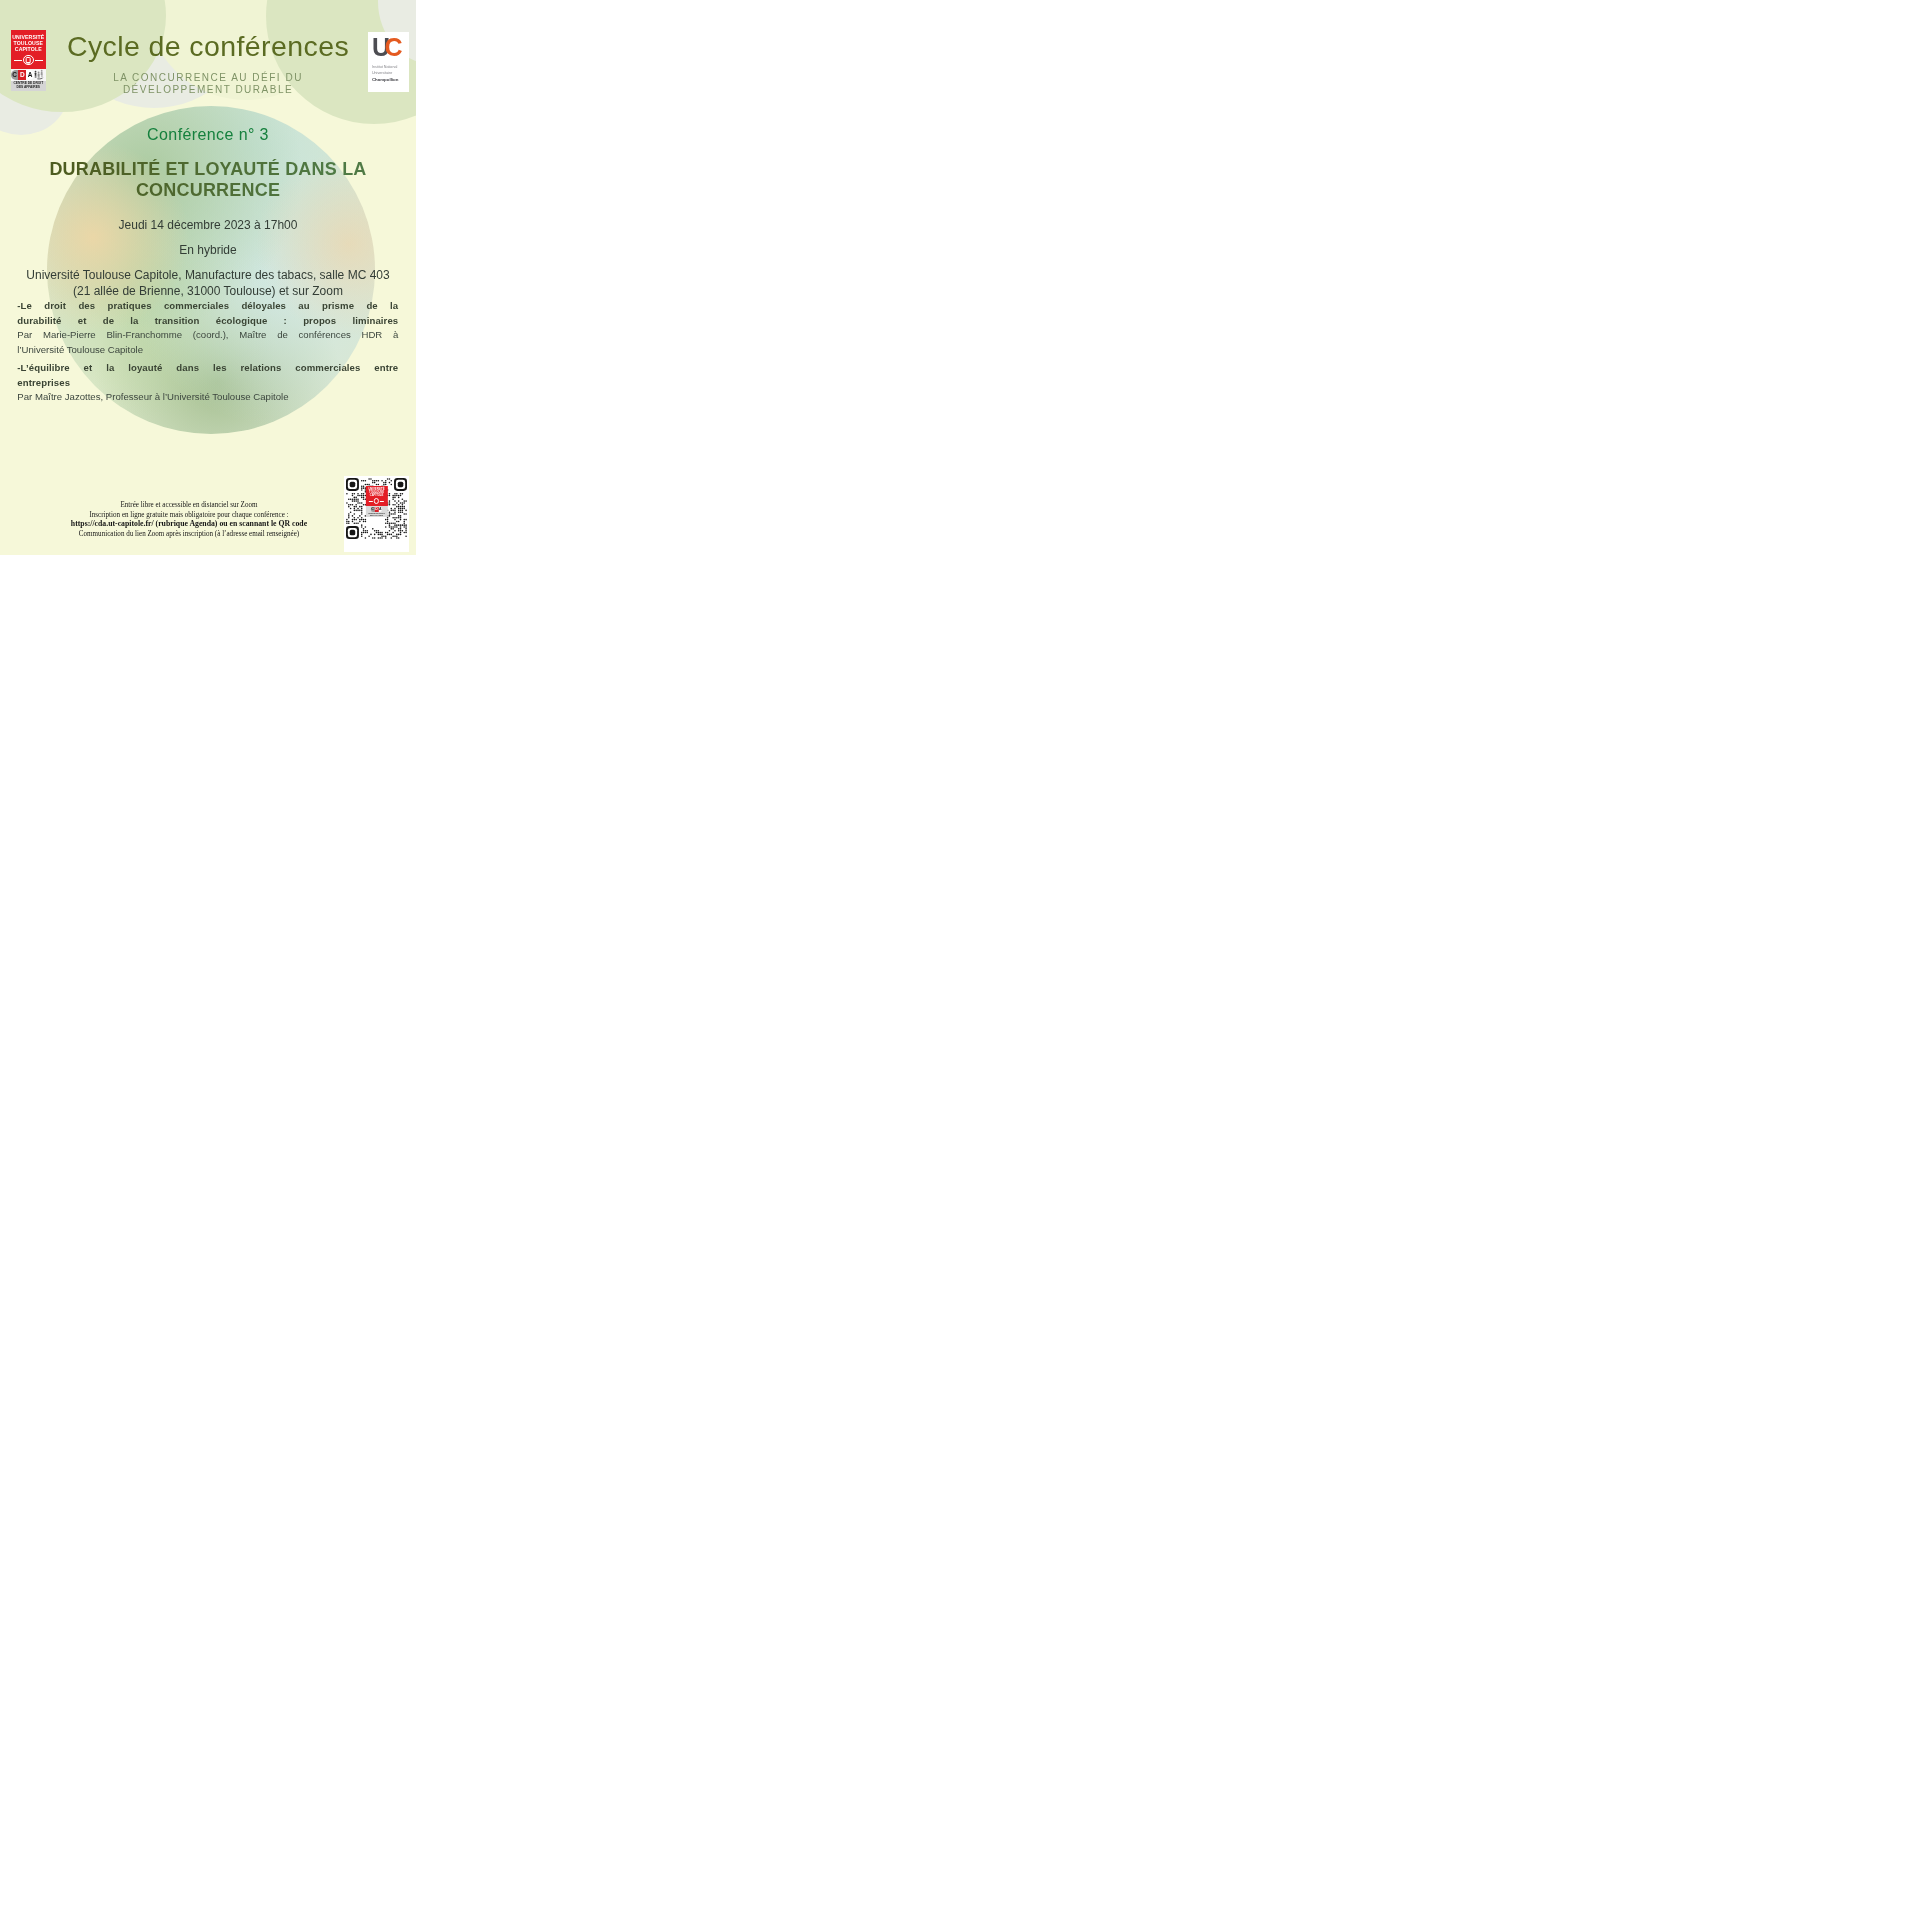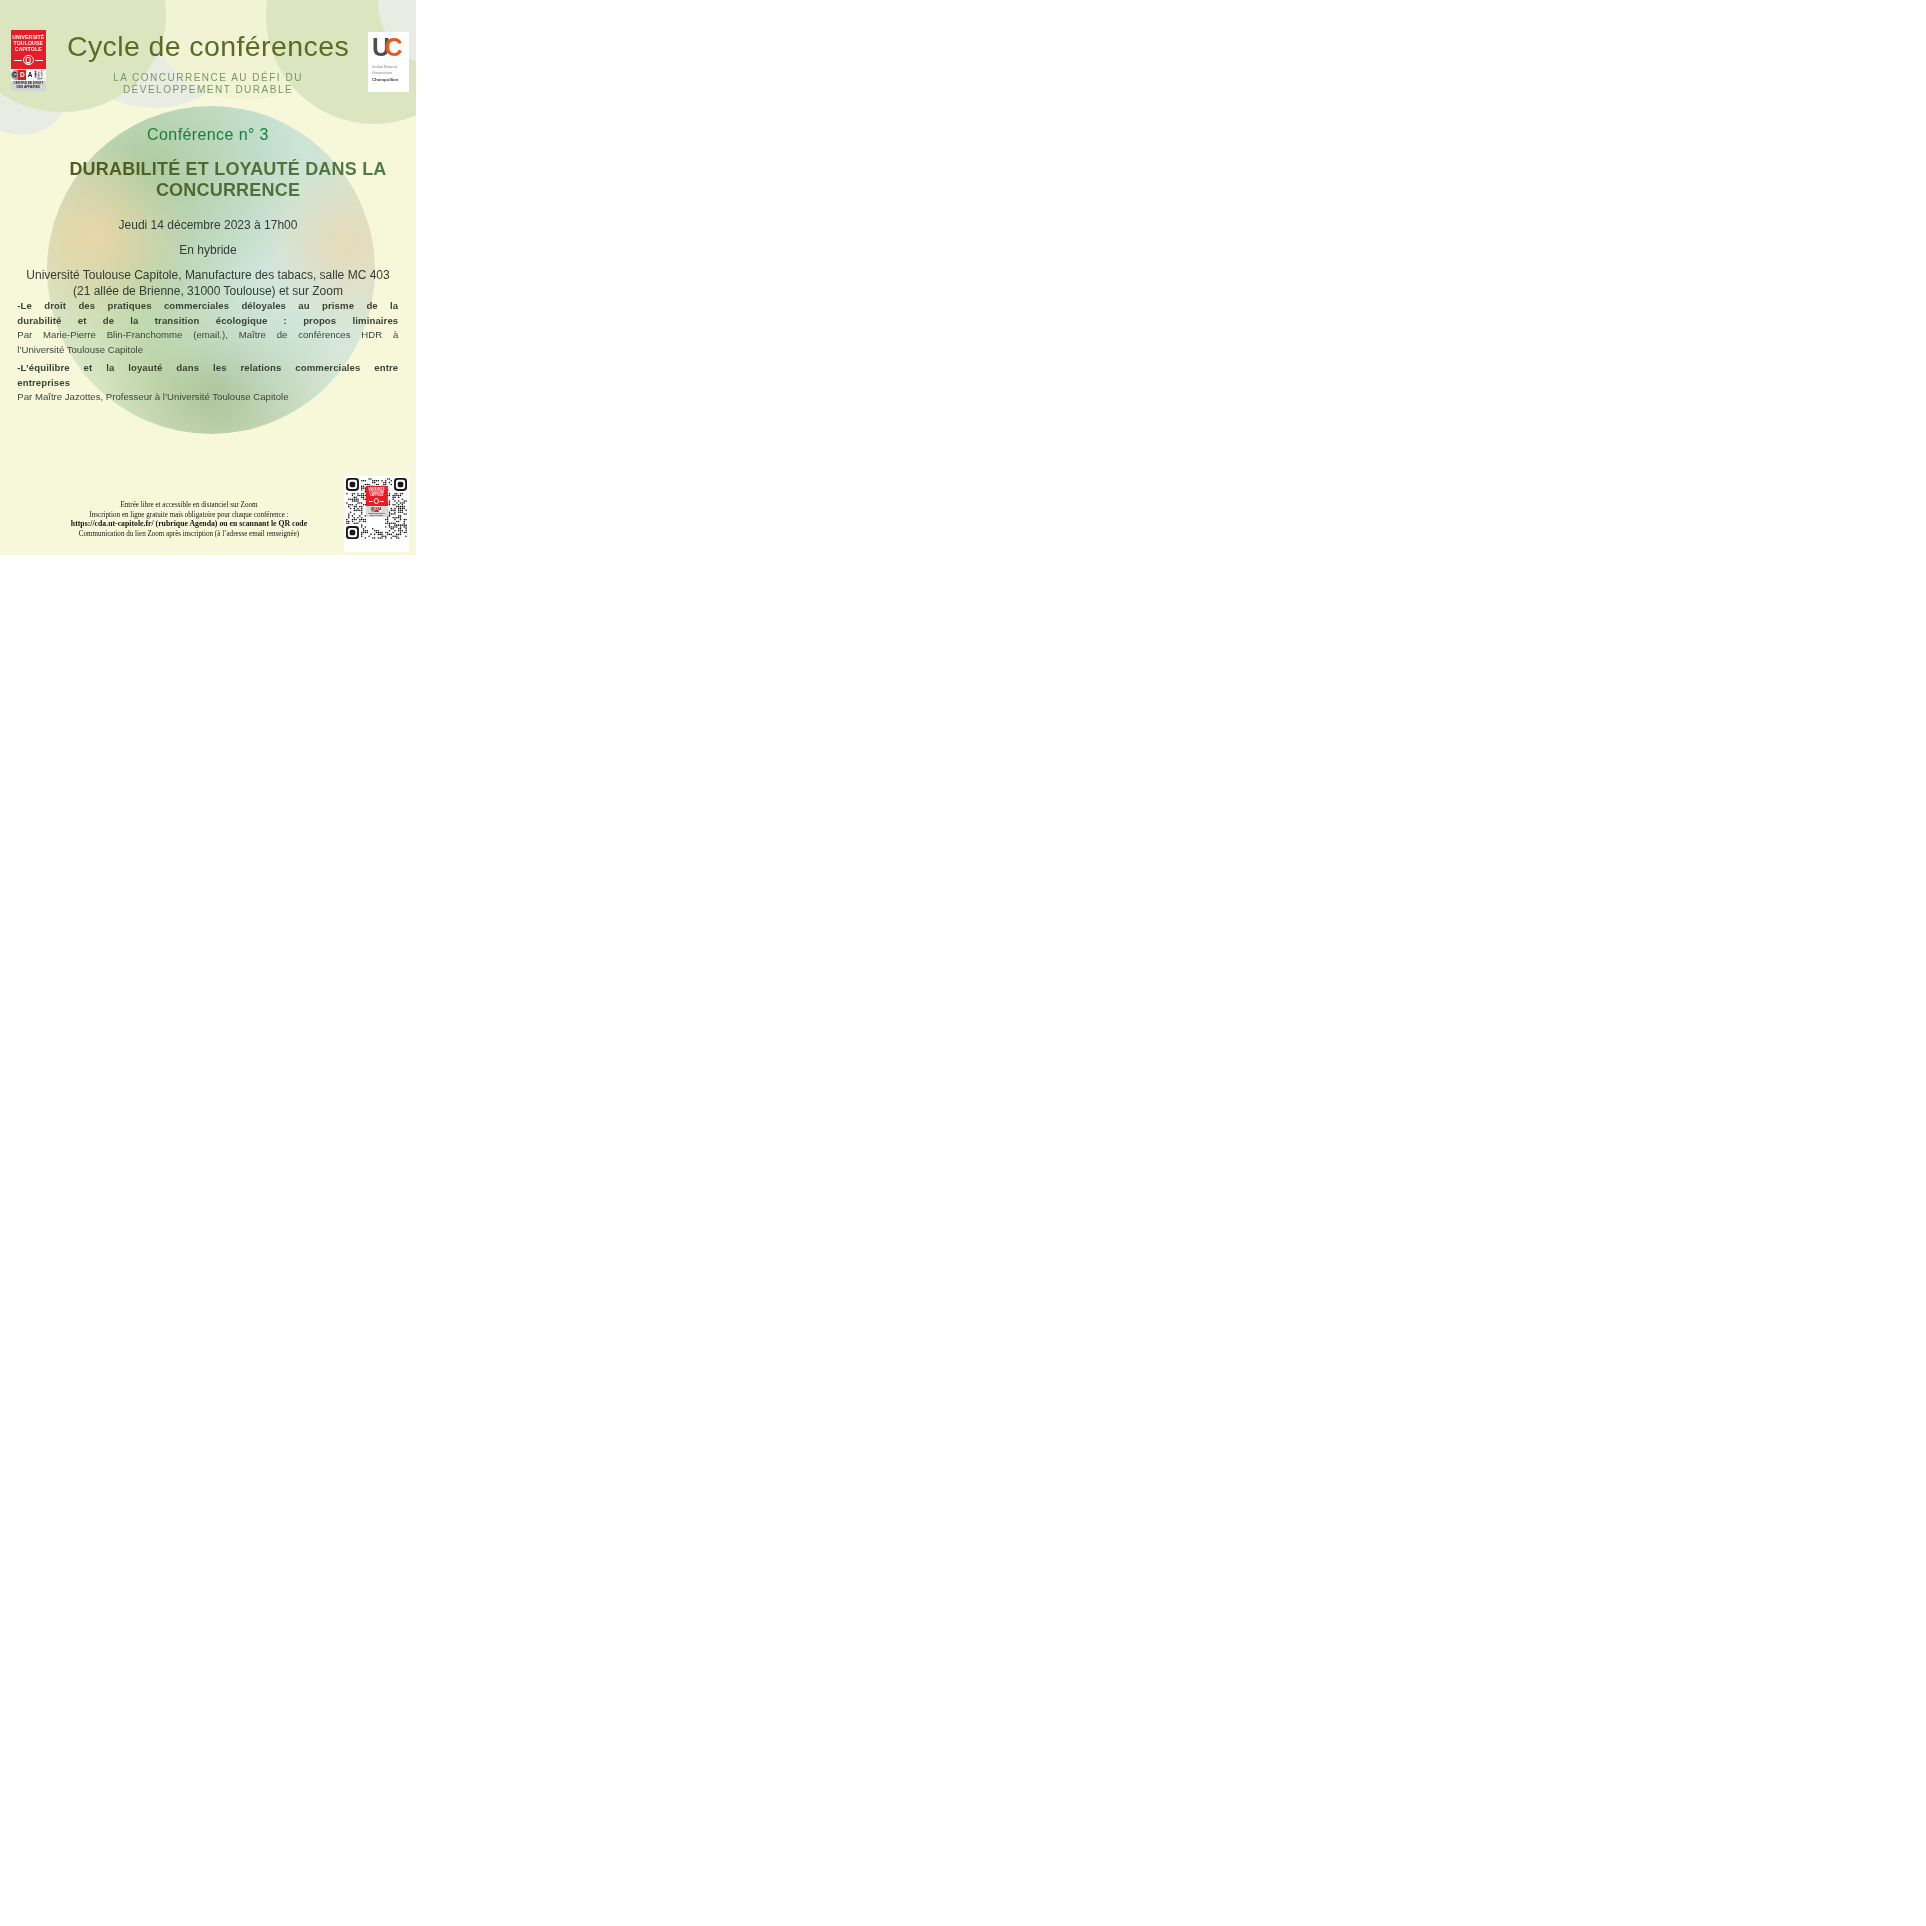--- a/index.html
+++ b/index.html
@@ -61,21 +61,21 @@
   .uc-c { font-size:25px; font-weight:700; color:#e45a20; line-height:25.4px; margin-left:-5.4px; }
   .uc-text { margin-top:4.6px; font-size:3.7px; color:#85858a; line-height:1.55; }
   .uc-champ { font-size:4.4px; font-weight:700; color:#3e3e44; }
 
   
   .main-title { left:0; top:30px; width:100%; text-align:center; font-size:28.5px; color:#5b6b22; letter-spacing:0.4px; }
   .subtitle { left:0; top:72px; width:100%; text-align:center; font-size:10px; letter-spacing:1.5px; color:#7f9366; line-height:12.3px; }
 
   .conf-label { left:0; top:126px; width:100%; text-align:center; font-size:16px; color:#15803d; letter-spacing:0.4px; }
 
-  .conf-heading { left:0; top:159px; width:100%; text-align:center; font-weight:700; font-size:18px; line-height:1.14; letter-spacing:0.2px; color:#50682a;padding-left:20px; }
+  .conf-heading { left:0; top:159px; width:100%; text-align:center; font-weight:700; font-size:18px; line-height:1.14; letter-spacing:0.2px; color:#50682a; }
   @supports ((-webkit-background-clip:text) or (background-clip:text)) {
     .conf-heading .grad {
       background:linear-gradient(90deg,#4d5c20 18%,#4f7a45 80%);
       -webkit-background-clip:text; background-clip:text; color:transparent;
     }
   }
 
   .meta { left:0; top:218px; width:100%; text-align:center; color:#333d36; font-size:12px; }
   .meta-datetime { margin-bottom:10.8px; }
   .meta-mode { margin-bottom:10px; }
@@ -196,21 +196,21 @@
     <div class="meta-mode">En hybride</div>
     <div class="meta-venue">
       <div>Université Toulouse Capitole, Manufacture des tabacs, salle MC 403</div>
       <div>(21 allée de Brienne, 31000 Toulouse) et sur Zoom</div>
     </div>
   </div>
 
   <article class="abs talk talk-1 z2">
     <div class="line t jline">-Le droit des pratiques commerciales déloyales au prisme de la</div>
     <div class="line t jline">durabilité et de la transition écologique : propos liminaires</div>
-    <div class="line s jline">Par Marie-Pierre Blin-Franchomme (email.), Maître de conférences HDR à</div>
+    <div class="line s jline">Par Marie-Pierre Blin-Franchomme (coord.), Maître de conférences HDR à</div>
     <div class="line s lline">l’Université Toulouse Capitole</div>
   </article>
 
   <article class="abs talk talk-2 z2">
     <div class="line t jline">-L’équilibre et la loyauté dans les relations commerciales entre</div>
     <div class="line t lline">entreprises</div>
     <div class="line s lline">Par Maître Jazottes, Professeur à l’Université Toulouse Capitole</div>
   </article>
 
 

